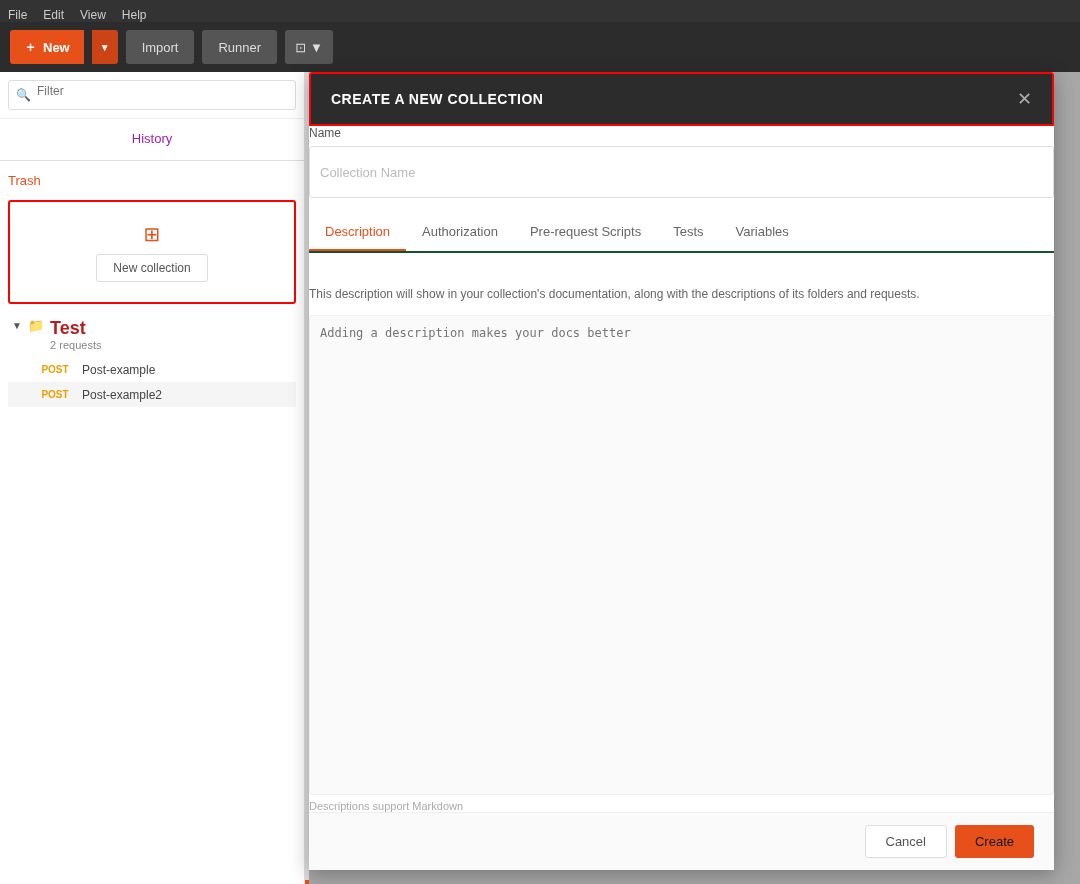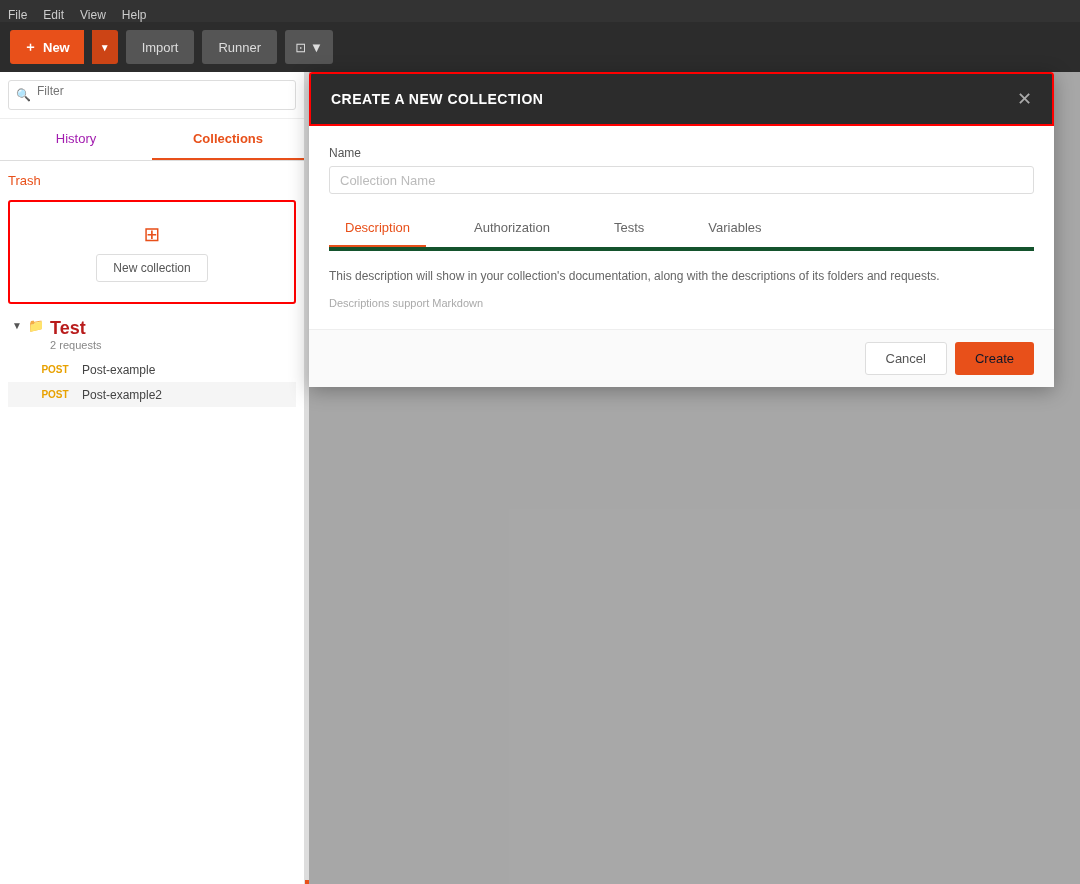--- a/index.html
+++ b/index.html
@@ -269,48 +269,46 @@
     }
     .modal-close {
       color: #aaa;
       cursor: pointer;
       font-size: 18px;
       background: none;
       border: none;
       line-height: 1;
     }
     .modal-body {
-      padding: 20px;
       flex: 1;
       overflow-y: auto;
     }
     .form-label {
       font-size: 12px;
       color: #555;
       margin-bottom: 6px;
       display: block;
     }
     .form-input {
       width: 100%;
-      height: 28px;
+      height: 52px;
       border: 1px solid #ddd;
       border-radius: 3px;
       padding: 0 10px;
       font-size: 13px;
       outline: none;
       color: #999;
     }
     .form-input::placeholder { color: #bbb; }
 
     .modal-tabs {
       display: flex;
-      border-bottom: 4px solid #14532d;
+      border-bottom: 2px solid #14532d;
       margin-top: 16px;
-      margin-bottom: 0;
-      gap: 32px;
+      margin-bottom: 16px;
     }
     .modal-tab {
       padding: 10px 16px;
       font-size: 13px;
       cursor: pointer;
       color: #666;
       border-bottom: 2px solid transparent;
     }
     .modal-tab.active {
       color: #e8501a;
@@ -401,21 +399,20 @@
   <div class="sidebar">
     <div class="sidebar-search">
       <div class="search-wrapper">
         <span class="search-icon">🔍</span>
         <input class="search-input" type="text" placeholder="Filter" style="">
       </div>
     </div>
 
     <div class="sidebar-tabs">
       <div class="sidebar-tab">History</div>
-      <div class="sidebar-tab active">Collections</div>
     </div>
 
     <div class="sidebar-content">
       <a class="trash-link">Trash</a>
 
       <div class="new-collection-area">
         <div class="new-collection-icon">⊞</div>
         <button class="btn-new-collection">New collection</button>
       </div>
 
@@ -452,27 +449,29 @@
         </div>
 
         <div class="modal-body">
           <label class="form-label">Name</label>
           <input class="form-input" type="text" placeholder="Collection Name" style="">
 
           
           <div class="modal-tabs">
             <div class="modal-tab active">Description</div>
             <div class="modal-tab">Authorization</div>
+            <div class="modal-tab">Pre-request Scripts</div>
             <div class="modal-tab">Tests</div>
             <div class="modal-tab">Variables</div>
           </div>
 
           
           <div class="tab-content">
             <p class="description-hint">This description will show in your collection's documentation, along with the descriptions of its folders and requests.</p>
+            <textarea class="description-textarea" placeholder="Adding a description makes your docs better" style=""></textarea>
             <p class="markdown-hint">Descriptions support Markdown</p>
           </div>
         </div>
 
         <div class="modal-footer">
           <button class="btn-cancel">Cancel</button>
           <button class="btn-create">Create</button>
         </div>
       </div>
     </div>

